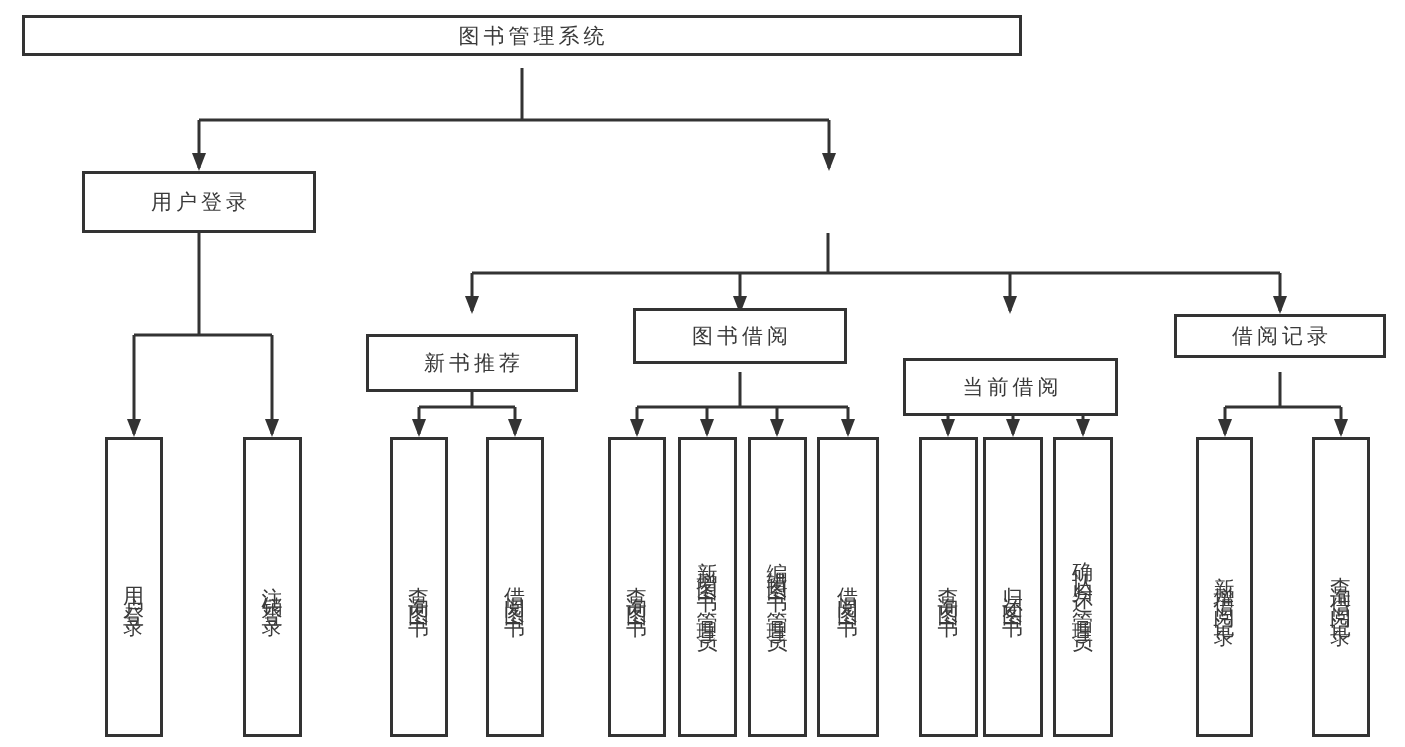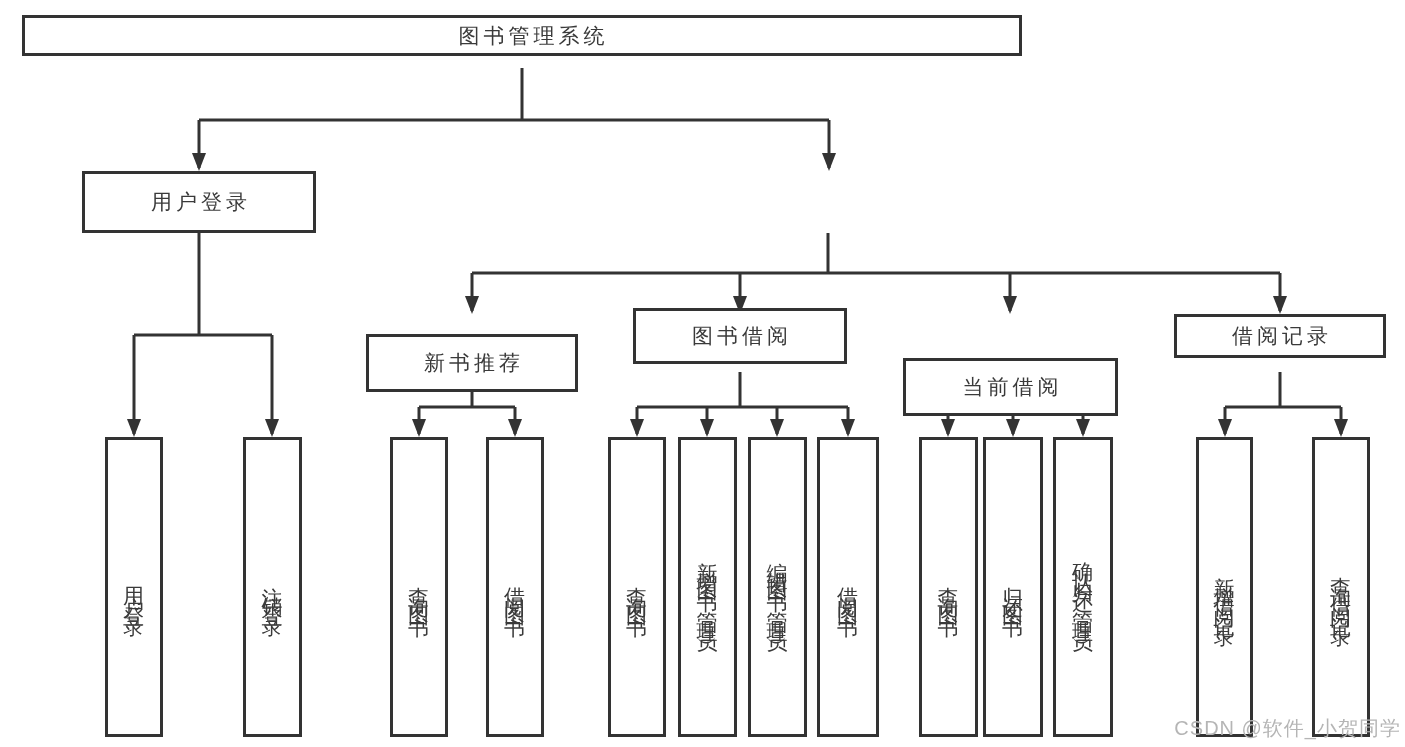--- a/index.html
+++ b/index.html
@@ -172,15 +172,14 @@
     <span>确认归还（管理员）</span>
   </div>
 
   <div class="node v" style="left:1196px; top:437px; width:57px; height:300px;">
     <span>新增借阅记录</span>
   </div>
   <div class="node v" style="left:1312px; top:437px; width:58px; height:300px;">
     <span>查询借阅记录</span>
   </div>
 
-  <div id="watermark">CSDN @软件_小贺同学</div>
 
 </div>
 
 </body></html>

